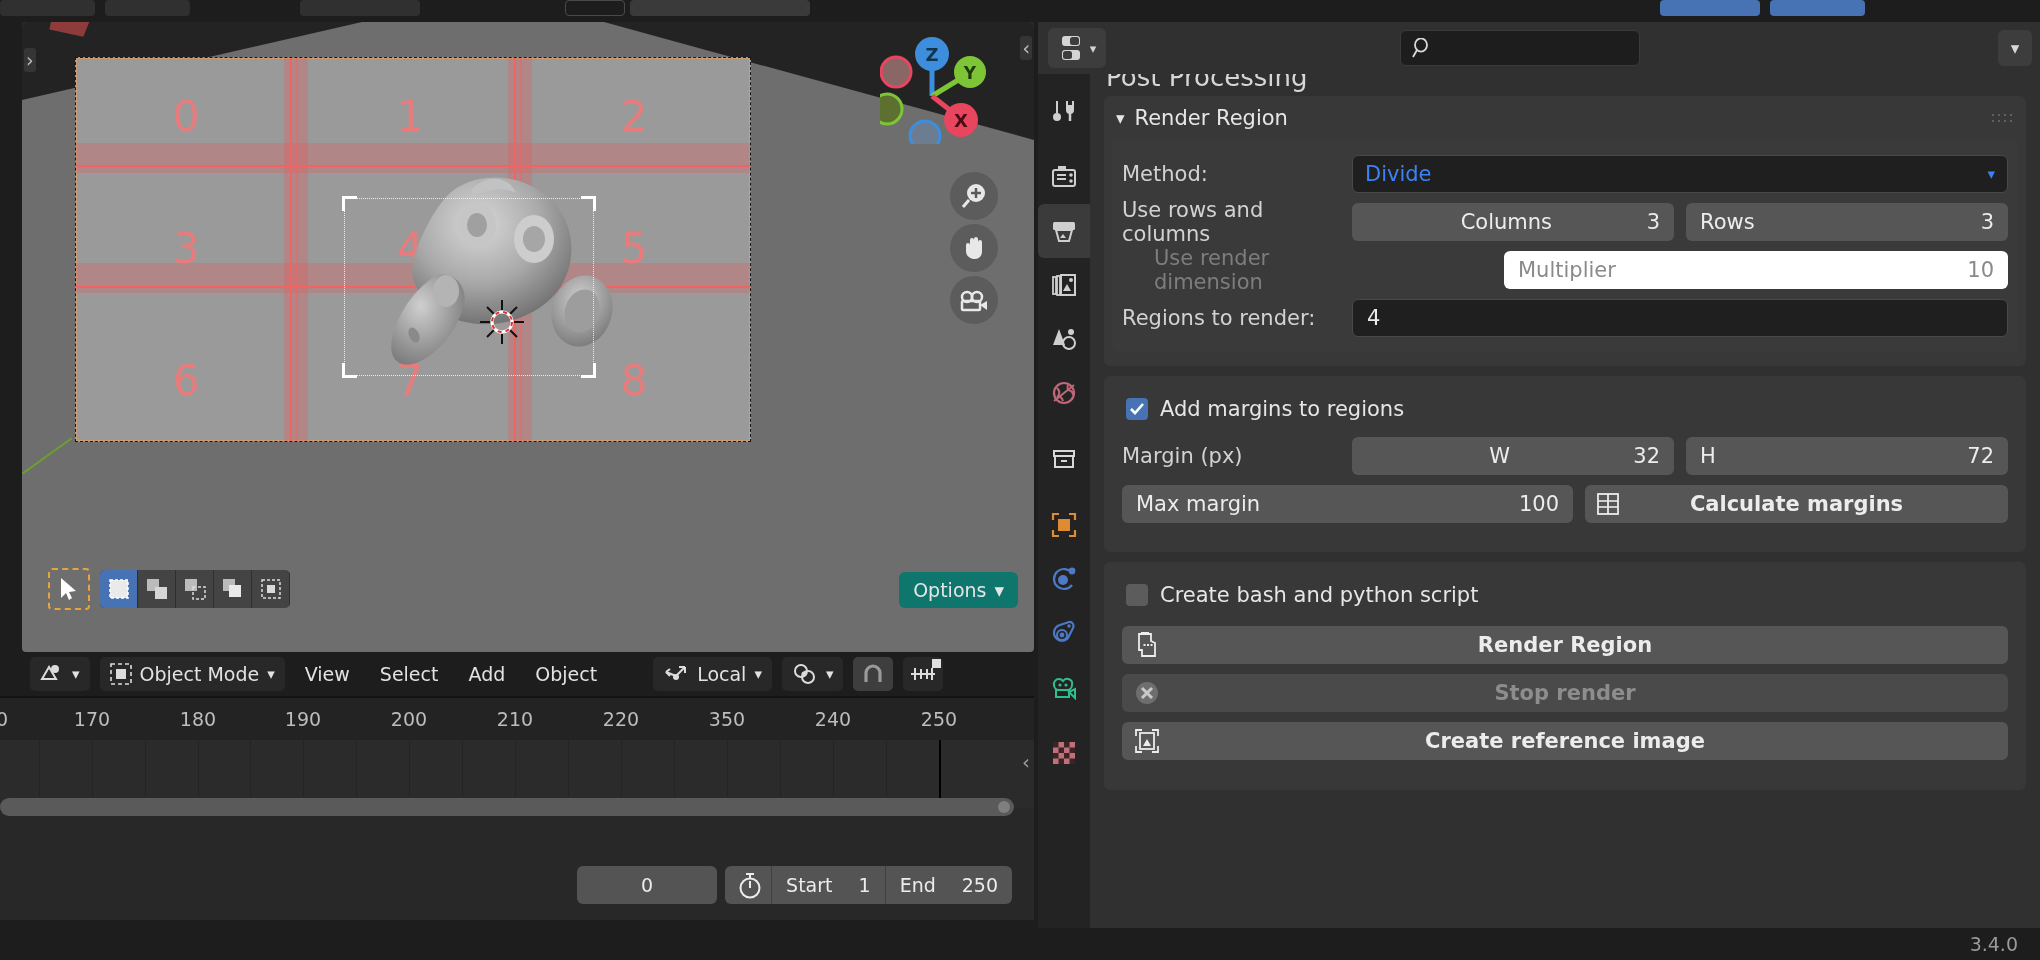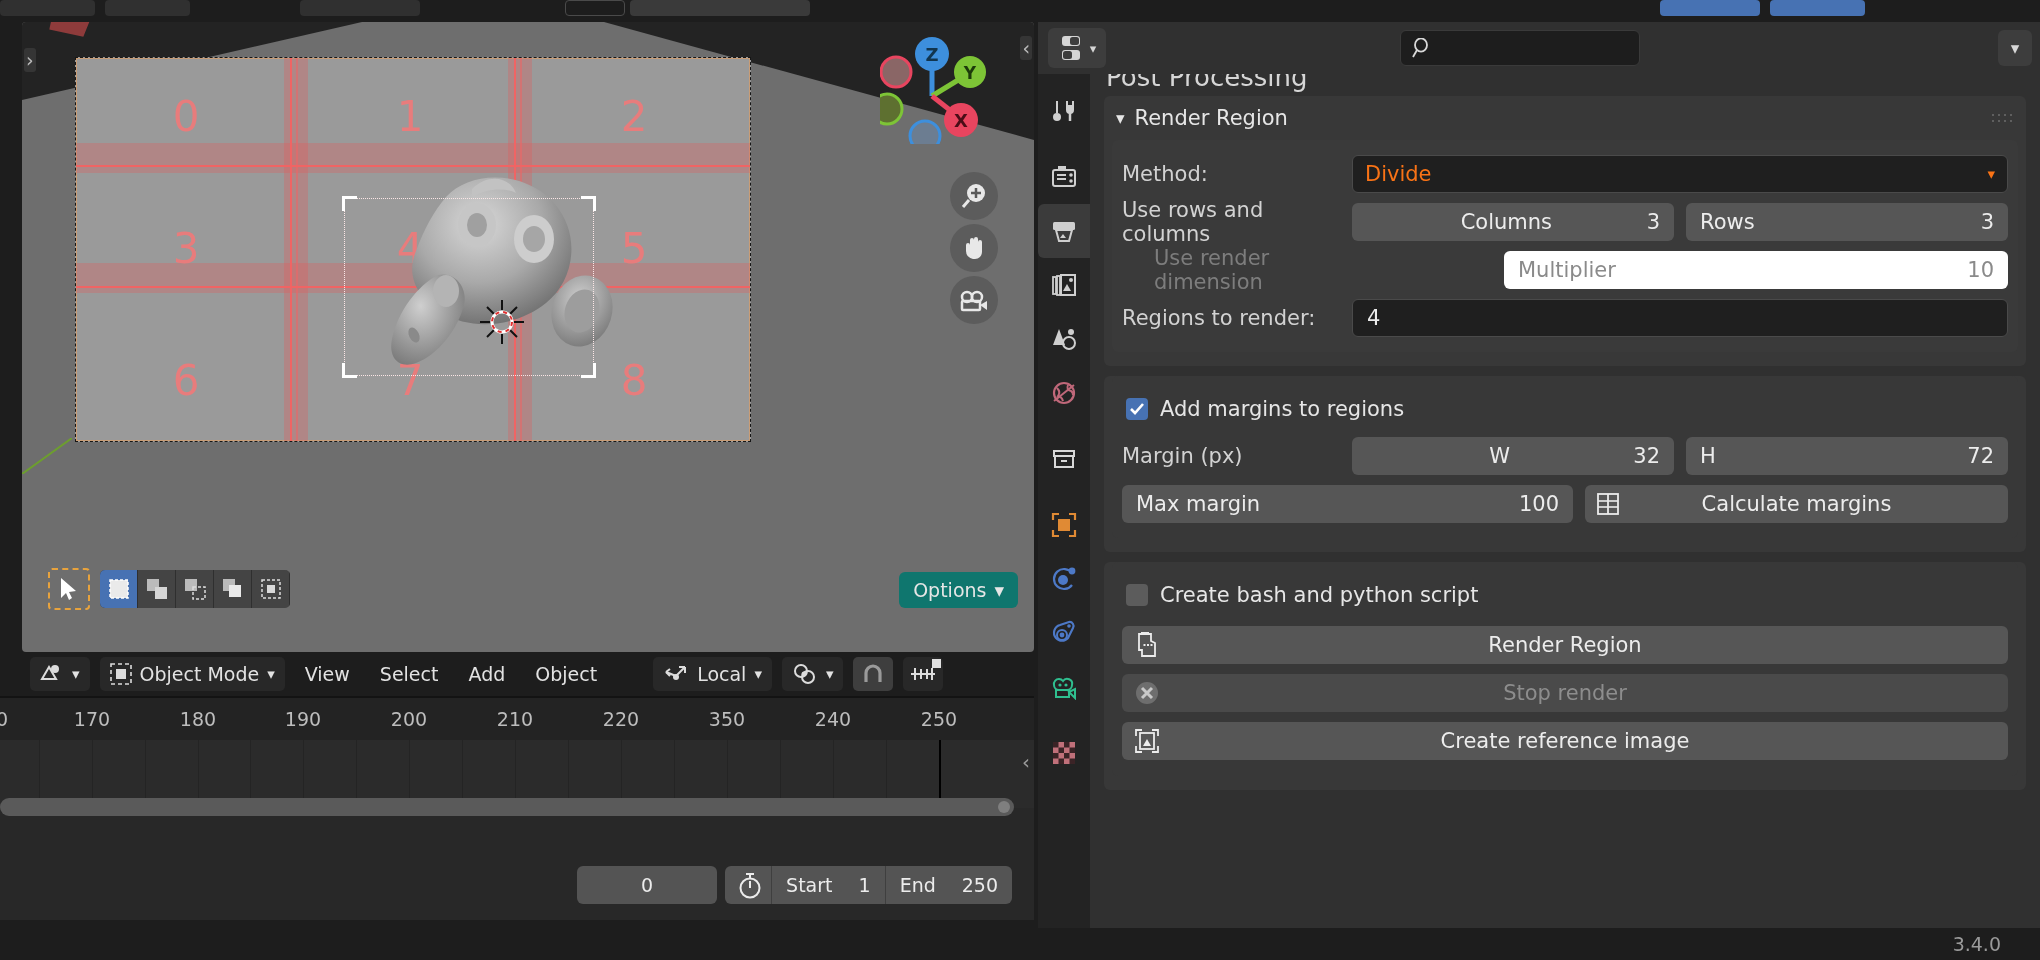--- a/index.html
+++ b/index.html
@@ -234,21 +234,21 @@
     background-size: 6px 6px;
   }
   .panel-inner { background: #3a3a3a; border-radius: 6px; margin: 0 8px; padding: 8px 10px 12px; }
 
   .row { display: flex; align-items: center; height: 44px; margin-top: 4px; }
   .row-label { color: #d2d2d2; font-size: 21px; width: 230px; flex: none; }
   .row-label.dim { color: #7d7d7d; margin-left: 32px; }
 
   .dropdown {
     flex: 1; height: 38px; background: #1f1f1f; border: 1px solid #4a4a4a; border-radius: 6px;
-    display: flex; align-items: center; padding: 0 12px; color: #f97316; font-size: 21px;
+    display: flex; align-items: center; padding: 0 12px; color: #3b82f6; font-size: 21px;
     justify-content: space-between;
   }
   .numfield {
     flex: 1; height: 38px; background: #565656; border-radius: 6px;
     display: flex; align-items: center; justify-content: space-between;
     padding: 0 14px; color: #ececec; font-size: 21px;
   }
   .numfield.dim { background: #ffffff; color: #8a8a8a; }
   .textfield {
     flex: 1; height: 38px; background: #1f1f1f; border: 1px solid #4a4a4a; border-radius: 6px;
@@ -259,30 +259,30 @@
   .checkrow { display: flex; align-items: center; gap: 12px; height: 42px; padding-left: 4px; }
   .checkbox {
     width: 22px; height: 22px; border-radius: 4px; background: #4772b3;
     display: flex; align-items: center; justify-content: center;
   }
   .checkbox.off { background: #5c5c5c; }
   .checklabel { color: #e6e6e6; font-size: 21px; }
 
   .btn {
     height: 38px; background: #565656; border-radius: 6px; color: #ececec; font-size: 21px;
-    display: flex; align-items: center; justify-content: center; position: relative;
+    display: flex; align-items: center; justify-content: center; position: relative; font-weight: bold;
   }
   .btn .lead-ico { position: absolute; left: 12px; top: 50%; transform: translateY(-50%); }
   .btn.wide { width: 100%; margin-top: 10px; }
   .btn.disabled { background: #4a4a4a; color: #8d8d8d; }
 
   .statusbar {
     position: absolute; left: 0; bottom: 0; width: 2040px; height: 32px;
     background: #1d1d1d; display: flex; align-items: center; justify-content: flex-end;
-    padding-right: 39px;
+    padding-right: 22px;
   }
   .version { color: #9a9a9a; font-size: 19px; }
 
   svg { display: block; }
 </style>
 </head>
 <body>
 
 <div id="app">
 

